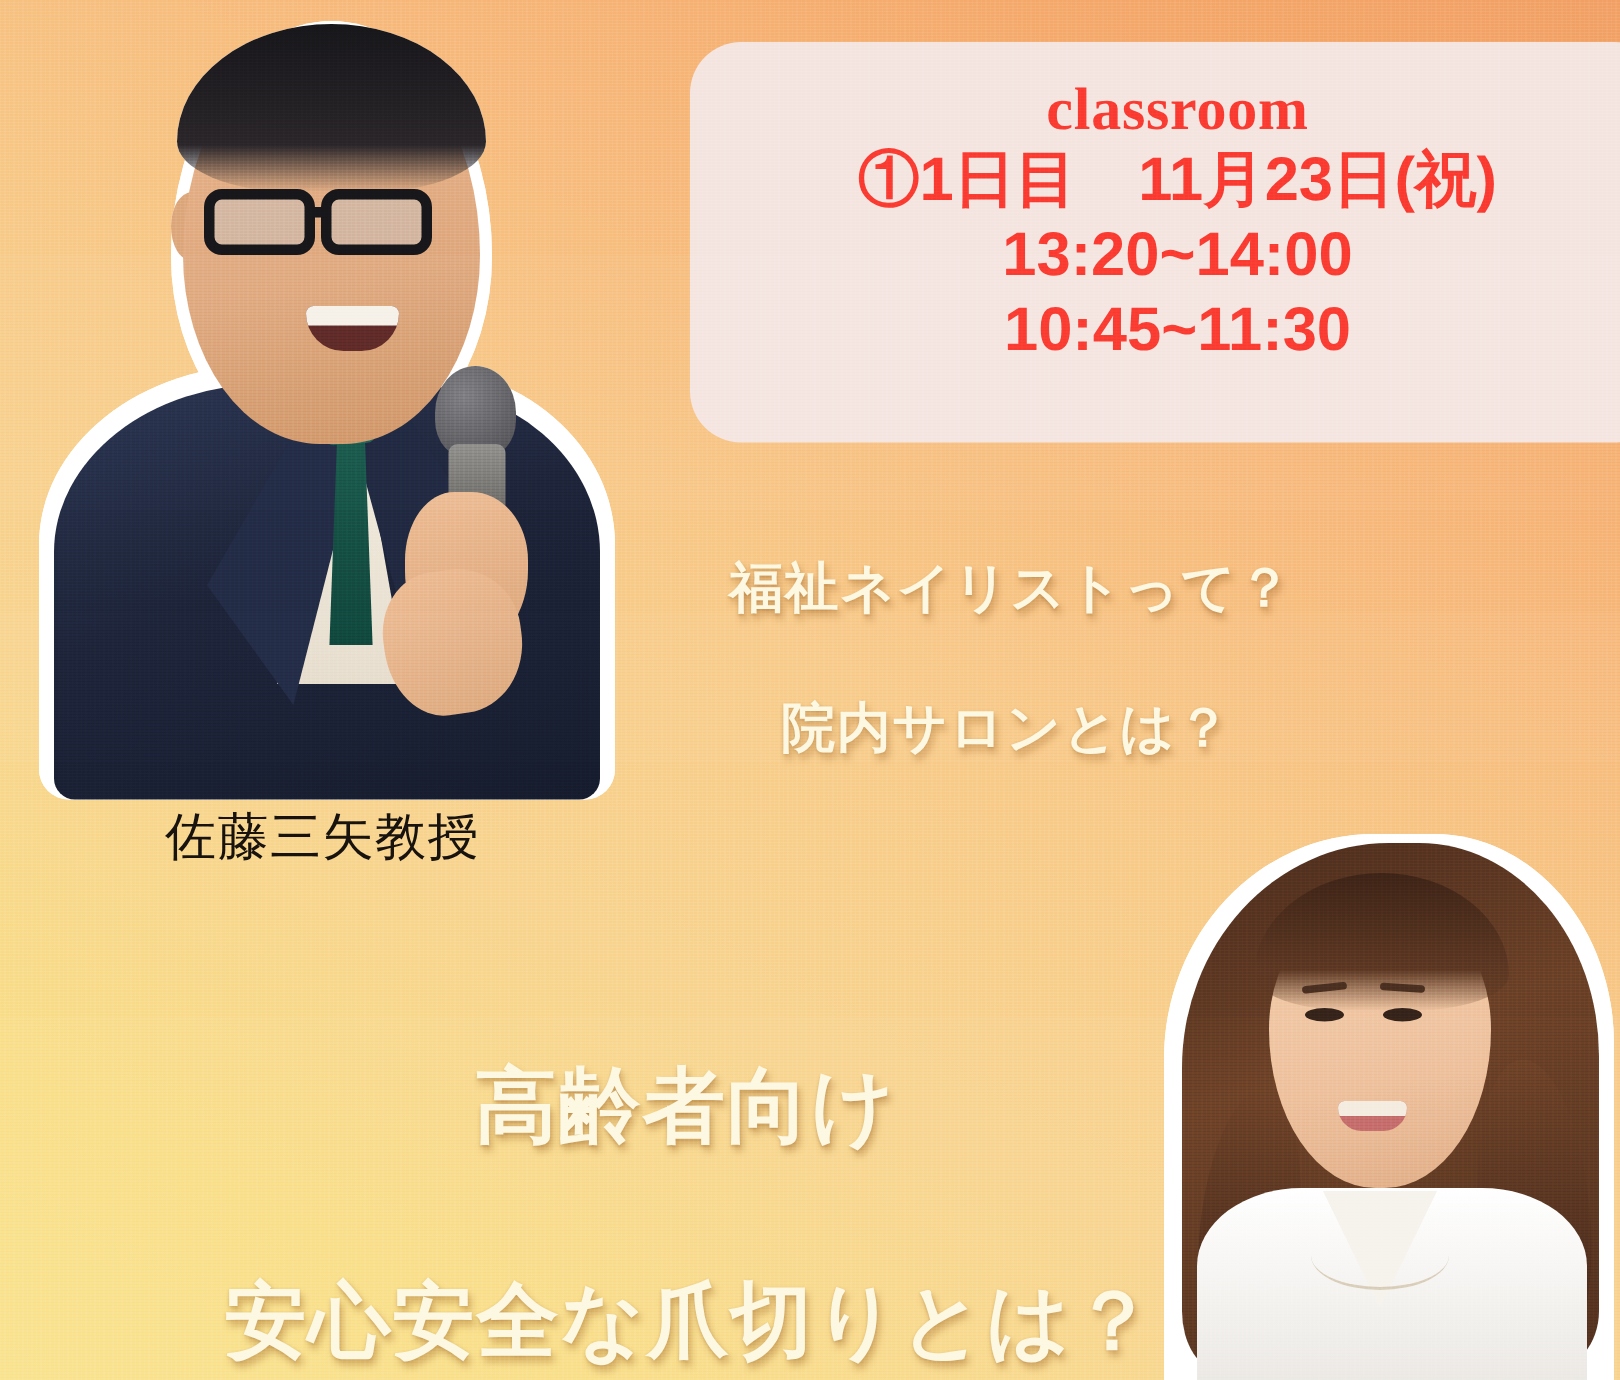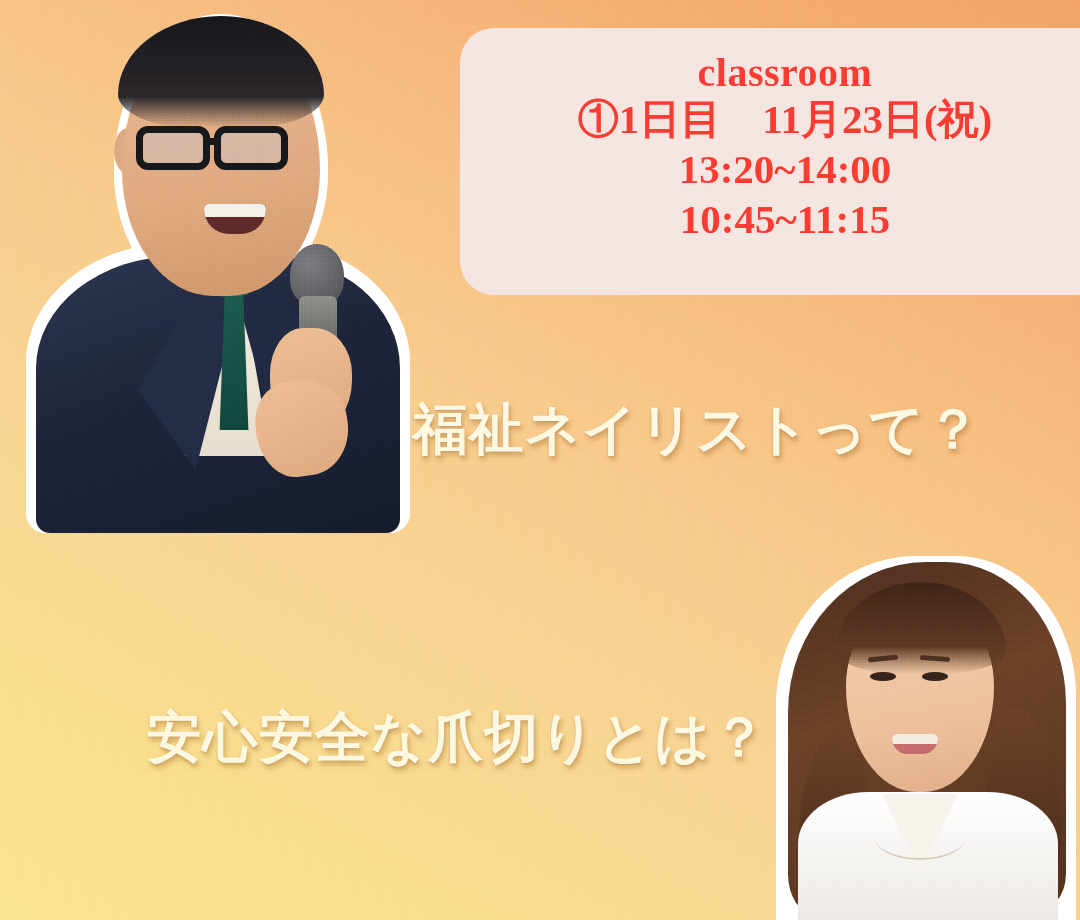--- a/index.html
+++ b/index.html
@@ -56,21 +56,21 @@
   #schedule-box .sched-title {
     font-family: "Liberation Serif", "DejaVu Serif", serif;
     font-weight: bold;
     color: #fa3b31;
     font-size: 40px;
     line-height: 1.05;
     letter-spacing: .5px;
     margin-top: 2px;
   }
   #schedule-box .sched-line {
-    font-family: Liberation Serif, serif;
+    font-family: Liberation Sans, sans-serif;
     font-weight: bold;
     color: #fa3b31;
     font-size: 41px;
     line-height: 1.22;
     white-space: pre;
     letter-spacing: 0px;
   }
   #schedule-box .sched-line.time {
     font-size: 41px;
   }
@@ -82,24 +82,24 @@
     font-weight: bold;
     letter-spacing: 1px;
     text-shadow:
       2px 4px 5px rgba(155, 95, 35, .40),
       0 1px 2px rgba(155, 95, 35, .30);
     text-align: center;
     line-height: 1.30;
     white-space: pre-line;
   }
   #headline-primary {
-    left: 364px;
+    left: 341px;
     top: 322px;
     width: 660px;
-    font-size: 55px;
+    font-size: 36px;
   }
   #headline-secondary {
     left: 110px;
     top: 630px;
     width: 700px;
     font-size: 55px;
   }
   .headline .hl-row { display: block; }
   #headline-primary .hl-row:nth-child(1) { text-indent: 6px; }
   #headline-primary .hl-row:nth-child(2) { text-indent: 0; }
@@ -425,27 +425,30 @@
     <div class="fem-eye fem-eye-r"></div>
     <div class="fem-mouth">
       <div class="fem-teeth"></div>
     </div>
   </div>
 
   <div id="schedule-box">
     <div class="sched-title">classroom</div>
     <div class="sched-line">①1日目　11月23日(祝)</div>
     <div class="sched-line time">13:20~14:00</div>
-    <div class="sched-line time">10:45~11:15</div>
+    <div class="sched-line time">10:45~11:30</div>
   </div>
 
   <div class="headline" id="headline-primary">
     <span class="hl-row">福祉ネイリストって？</span>
+    <span class="hl-row">院内サロンとは？</span>
   </div>
 
+  <div id="speaker-caption">佐藤三矢教授</div>
 
   <div class="headline" id="headline-secondary">
+    <span class="hl-row">高齢者向け</span>
     <span class="hl-row">安心安全な爪切りとは？</span>
   </div>
 
 
   <div id="grain"></div>
 </div>
 
 </body></html>

